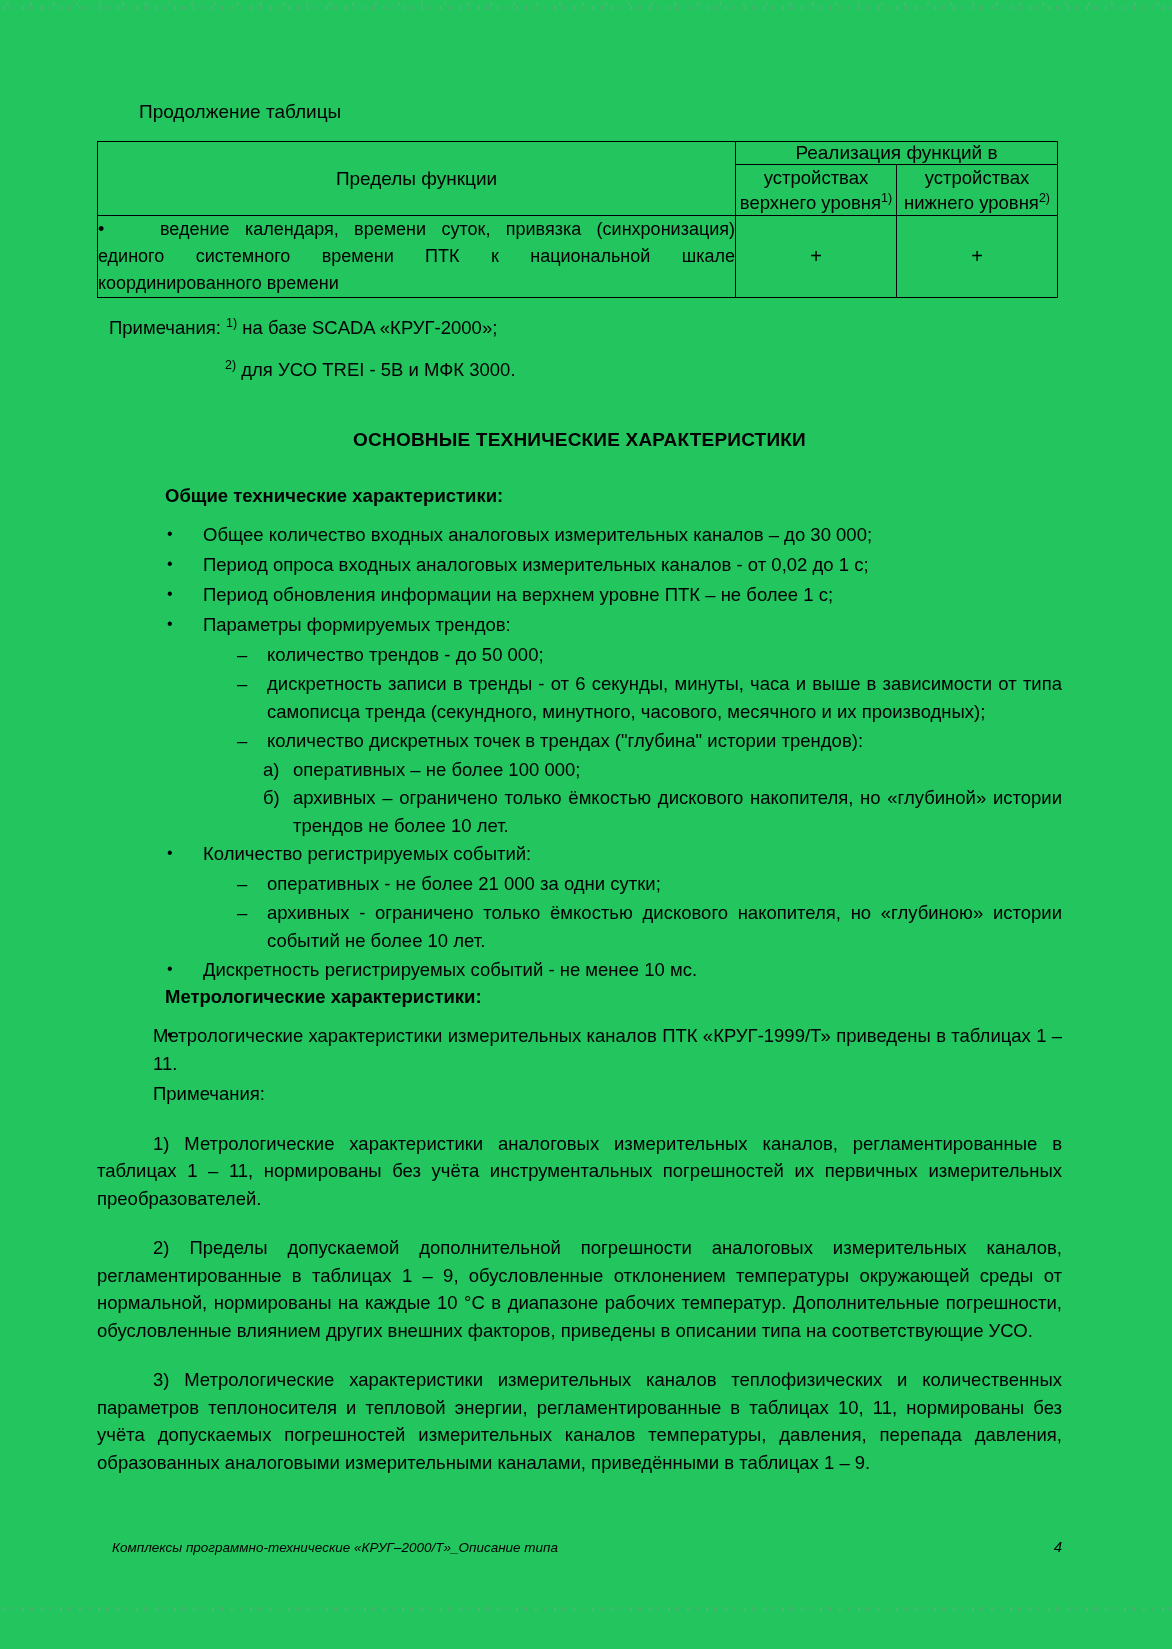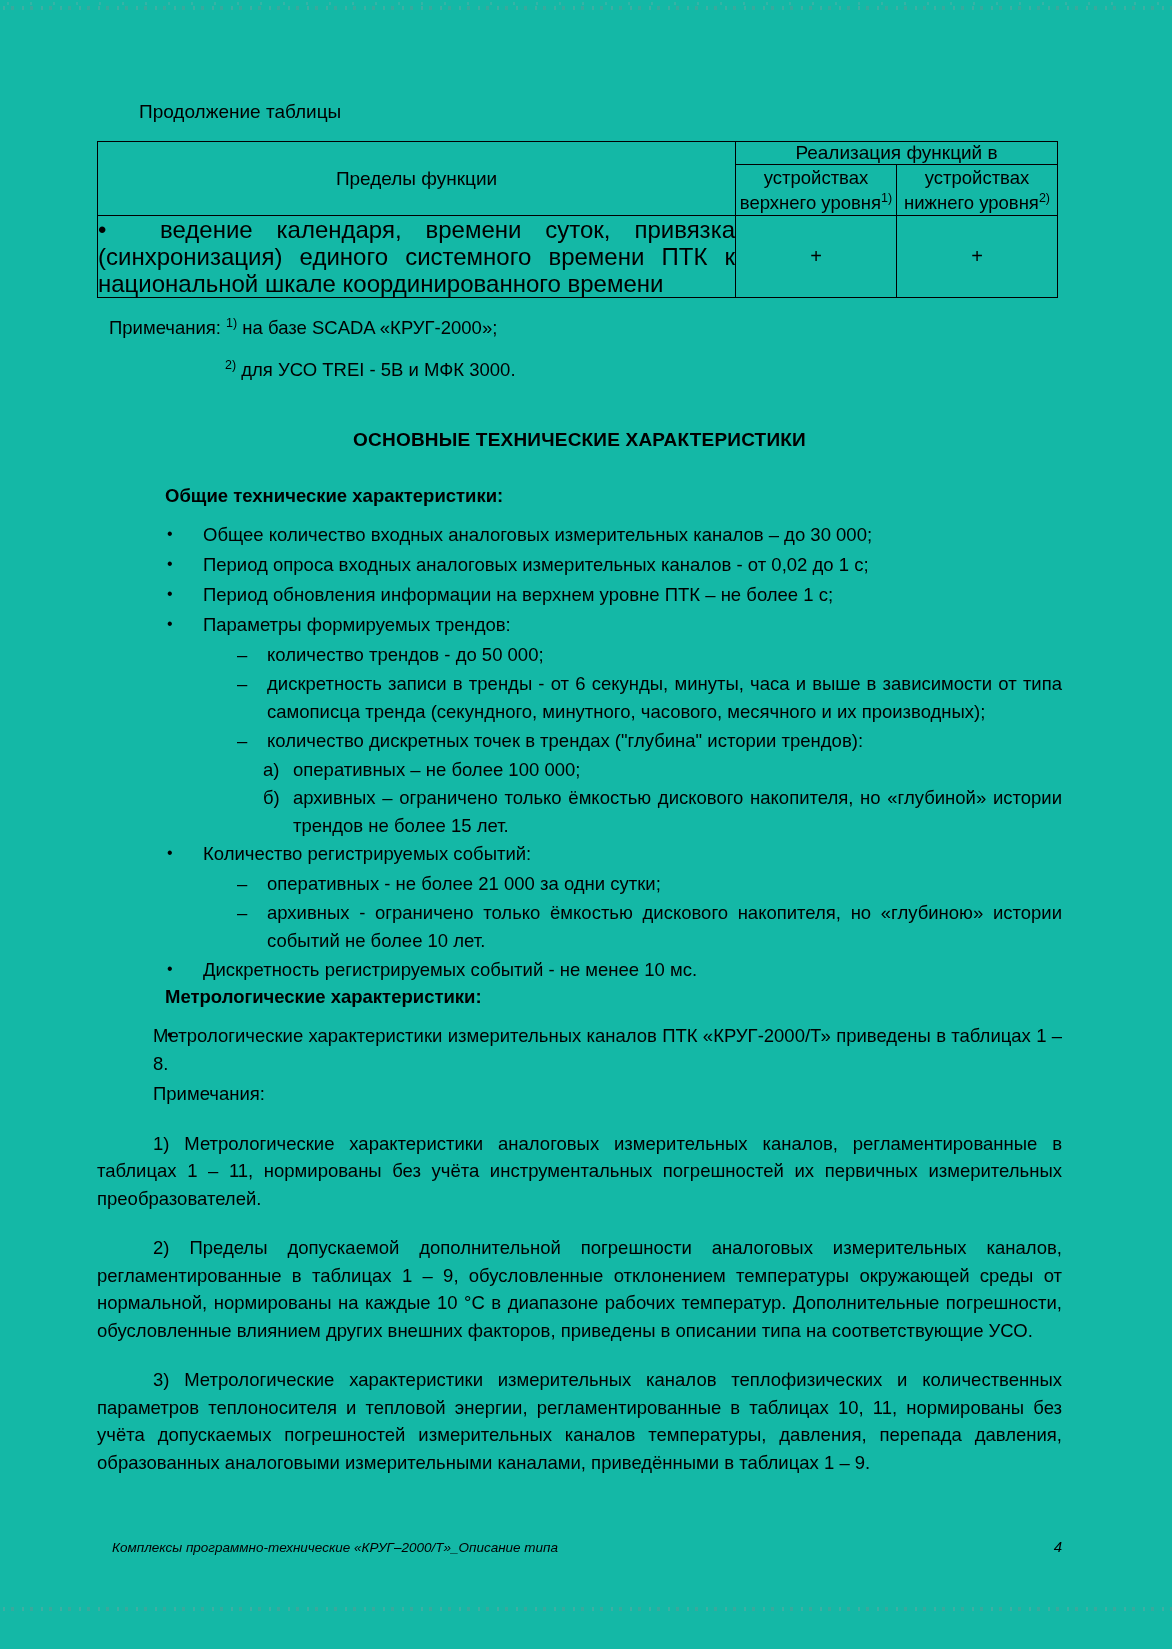--- a/index.html
+++ b/index.html
@@ -9,21 +9,21 @@
     background: #ffffff;
   }
   body {
     font-family: "Liberation Sans", sans-serif;
     color: #000000;
   }
   .page {
     position: relative;
     width: 1172px;
     height: 1649px;
-    background: #14b8a6;
+    background: #22c55e;
     overflow: hidden;
     box-sizing: border-box;
   }
 
   
   .scan-artifact {
     position: absolute;
     left: 0;
     width: 1172px;
     height: 4px;
@@ -110,21 +110,21 @@
     text-align: center;
     font-size: 18.5px;
     line-height: 25px;
     padding: 6px 4px 9px 4px;
   }
   .col-fn   { width: 638px; }
   .col-up   { width: 161px; }
   .col-low  { width: 161px; }
 
   .cell-fn {
-    font-size: 24px;
+    font-size: 18px;
     line-height: 27px;
     text-align: justify;
     padding: 7px 12px 9px 14px;
   }
   .cell-fn .bullet-inline {
     display: inline-block;
     width: 62px;
   }
   .cell-mark {
     text-align: center;
@@ -273,21 +273,21 @@
     <div style="padding-left:130px;">
       <ul class="lvl2">
         <li>количество трендов - до 50 000;</li>
         <li>дискретность записи в тренды - от 6 секунды, минуты, часа и выше в зависимости от типа самописца тренда (секундного, минутного, часового, месячного и их производных);</li>
         <li>количество дискретных точек в трендах ("глубина" истории трендов):</li>
       </ul>
       <div class="lettered">
         <span class="lt">а)</span><span>оперативных – не более 100 000;</span>
       </div>
       <div class="lettered">
-        <span class="lt">б)</span><span>архивных – ограничено только ёмкостью дискового накопителя, но «глубиной» истории трендов  не более 15 лет.</span>
+        <span class="lt">б)</span><span>архивных – ограничено только ёмкостью дискового накопителя, но «глубиной» истории трендов  не более 10 лет.</span>
       </div>
     </div>
 
     <ul class="lvl1">
       <li>Количество регистрируемых событий:</li>
     </ul>
 
     <div style="padding-left:130px;">
       <ul class="lvl2">
         <li>оперативных - не более 21 000 за одни сутки;</li>
@@ -295,21 +295,21 @@
       </ul>
     </div>
 
     <ul class="lvl1">
       <li>Дискретность регистрируемых событий -  не менее 10 мс.</li>
     </ul>
 
     <div class="sub-title tight">Метрологические характеристики:</div>
 
     <ul class="lvl1">
-      <li style="padding-left:56px;">Метрологические характеристики измерительных каналов ПТК «КРУГ-2000/Т» приведены в таблицах 1 – 8.</li>
+      <li style="padding-left:56px;">Метрологические характеристики измерительных каналов ПТК «КРУГ-1999/Т» приведены в таблицах 1 – 11.</li>
     </ul>
 
     <div class="para note-label">Примечания:</div>
 
     <div class="para indent-first gap">1) Метрологические характеристики аналоговых измерительных каналов, регламентированные в таблицах 1 – 11, нормированы без учёта инструментальных погрешностей их первичных измерительных преобразователей.</div>
 
     <div class="para indent-first gap">2) Пределы допускаемой дополнительной погрешности  аналоговых измерительных каналов, регламентированные в таблицах 1 – 9, обусловленные отклонением температуры окружающей среды от нормальной, нормированы на каждые 10 °С в диапазоне рабочих температур. Дополнительные погрешности, обусловленные влиянием других внешних факторов, приведены в описании типа на соответствующие УСО.</div>
 
     <div class="para indent-first gap">3) Метрологические характеристики измерительных каналов теплофизических и количественных параметров теплоносителя и тепловой энергии, регламентированные в таблицах 10, 11, нормированы без учёта допускаемых погрешностей измерительных каналов температуры, давления, перепада давления, образованных аналоговыми измерительными каналами, приведёнными в таблицах 1 – 9.</div>
 

